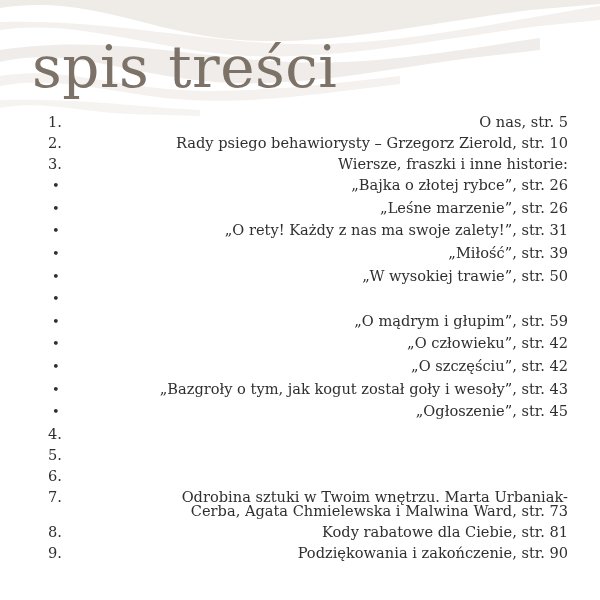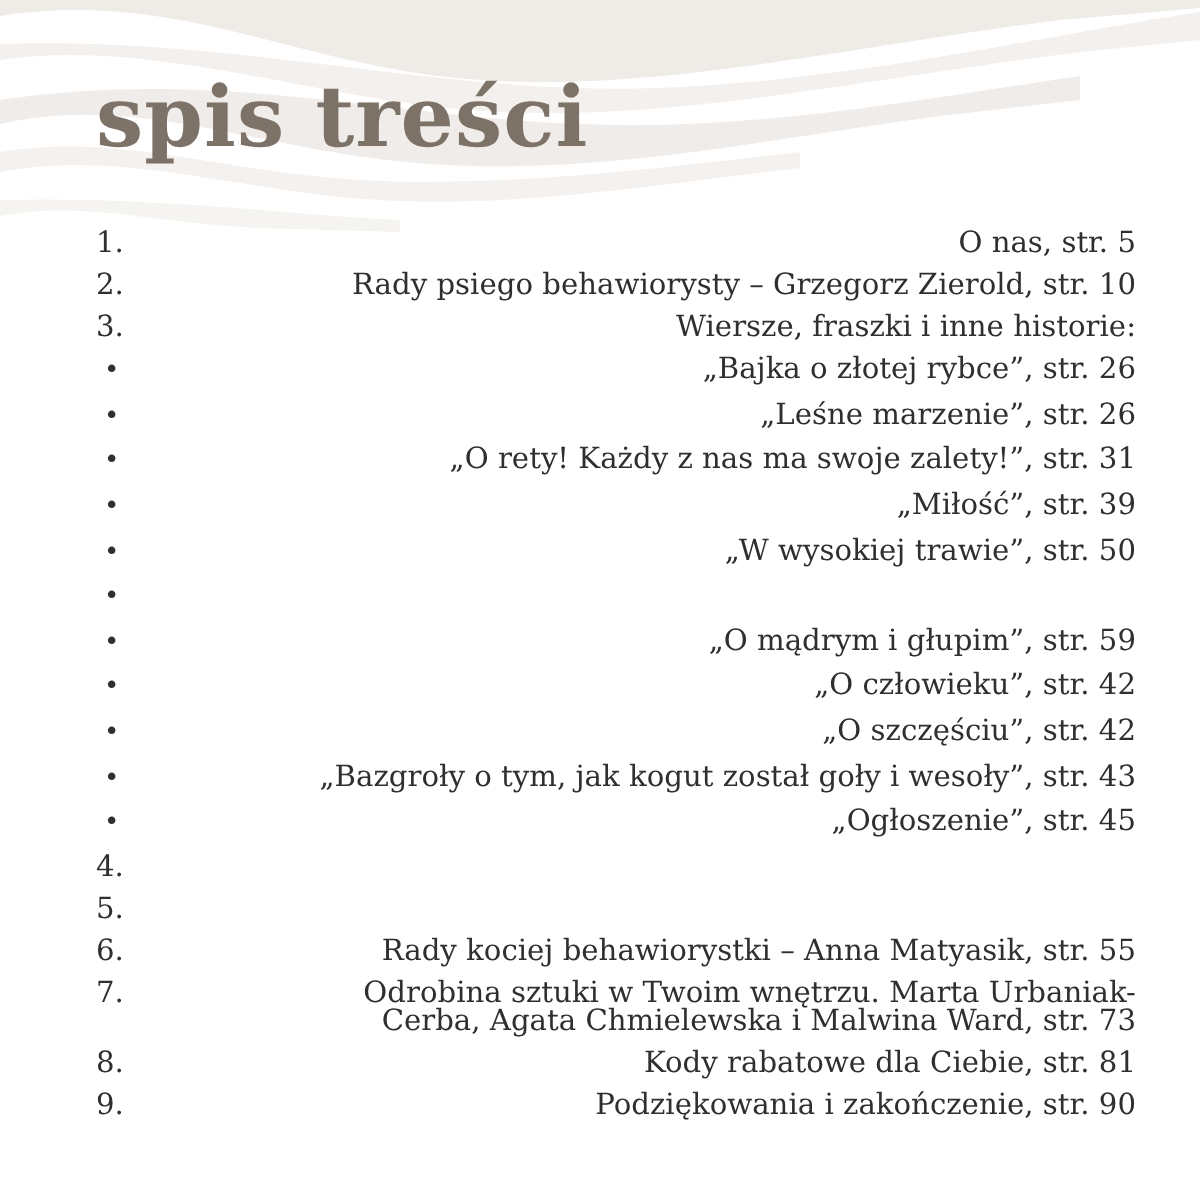--- a/index.html
+++ b/index.html
@@ -27,25 +27,25 @@
     position: absolute;
     top: 0;
     left: 0;
     width: 600px;
     height: 140px;
     pointer-events: none;
   }
 
   .title {
     position: absolute;
-    left: 48px;
+    left: 32px;
     top: 38px;
     font-family: "DejaVu Serif", serif;
-    font-size: 42px;
-    font-weight: 700;
+    font-size: 58px;
+    font-weight: 400;
     color: #7d7268;
     letter-spacing: 0.5px;
     line-height: 1;
     margin: 0;
     white-space: nowrap;
   }
 
   .toc {
     position: absolute;
     left: 48px;
@@ -182,21 +182,20 @@
     <div class="entry">
       <span class="marker">4.</span>
     </div>
 
     <div class="entry">
       <span class="marker">5.</span>
     </div>
 
     <div class="entry">
       <span class="marker">6.</span>
-      <span class="text">Rady kociej behawiorystki – Anna Matyasik, str. 55</span>
     </div>
 
     <div class="entry">
       <span class="marker">7.</span>
       <span class="text">
         <span>Odrobina sztuki w Twoim wnętrzu. Marta Urbaniak-</span>
         <span class="cont">Cerba, Agata Chmielewska i Malwina Ward, str. 73</span>
       </span>
     </div>
 

